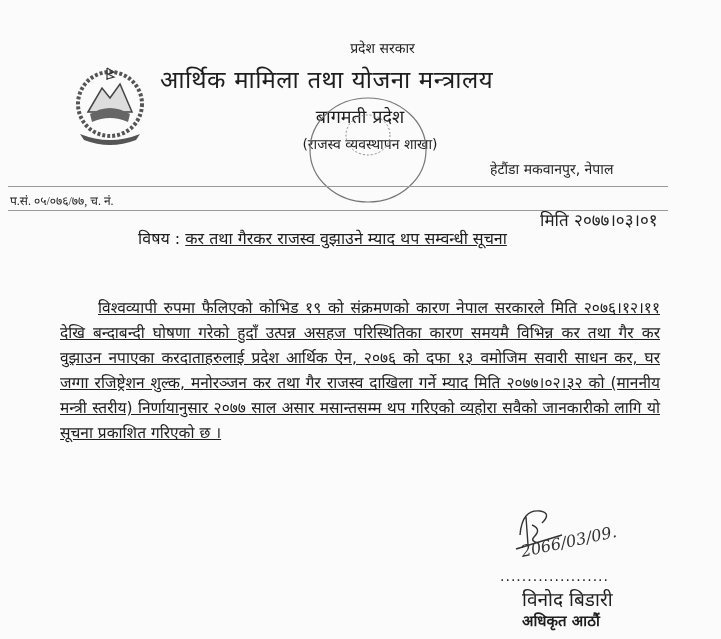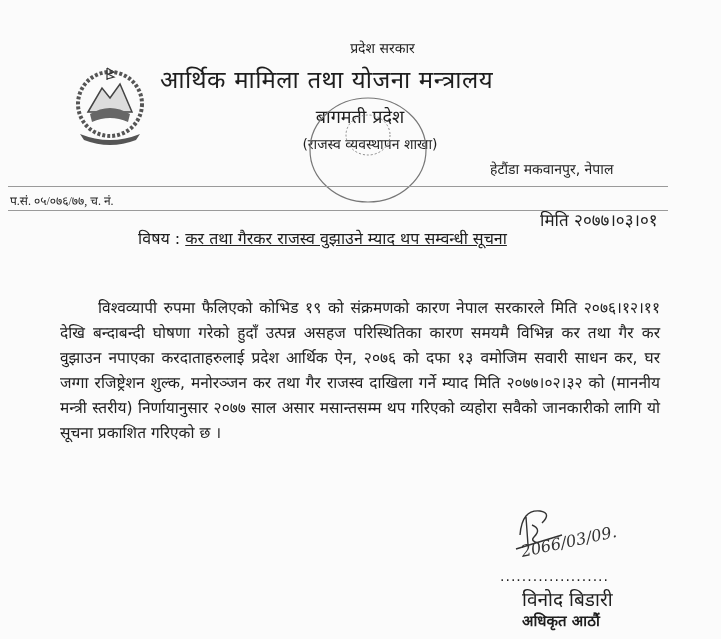--- a/index.html
+++ b/index.html
@@ -20,20 +20,21 @@
   .rule1 { top: 186px; left: 8px; width: 660px; }
   .rule2 { top: 210px; left: 8px; width: 660px; }
   .ref { top: 192px; left: 10px; font-size: 12px; font-family: Liberation Serif, serif; }
   .date { top: 192px; left: 540px; font-size: 17px; margin-top: 16px; }
   .subject { top: 227px; left: 0; width: 645px; text-align: center; font-size: 16px; }
   .subject .subj-text { text-decoration: underline; }
   .body {
     top: 296px; left: 60px; width: 600px;
     font-size: 15.5px; line-height: 25px; text-align: justify;
     text-indent: 38px;
+    text-decoration: underline;
   }
   .sig-dots { top: 568px; left: 500px; font-size: 14px; letter-spacing: 1px; }
   .sig-name { top: 586px; left: 522px; font-size: 19px; }
   .sig-title { top: 610px; left: 522px; font-size: 15px; font-weight: bold; }
   .sig-date { top: 532px; left: 520px; font-size: 16px; font-style: italic; transform: rotate(-12deg); font-family: "DejaVu Serif", serif; color: #333; }
   .emblem { top: 62px; left: 70px; width: 80px; height: 90px; }
   .seal { top: 95px; left: 300px; width: 130px; height: 110px; }
   .signature { top: 505px; left: 512px; width: 60px; height: 50px; }
 </style>
 </head>

